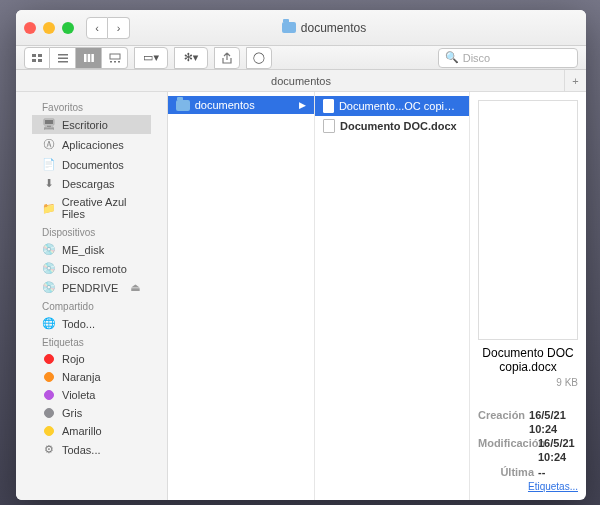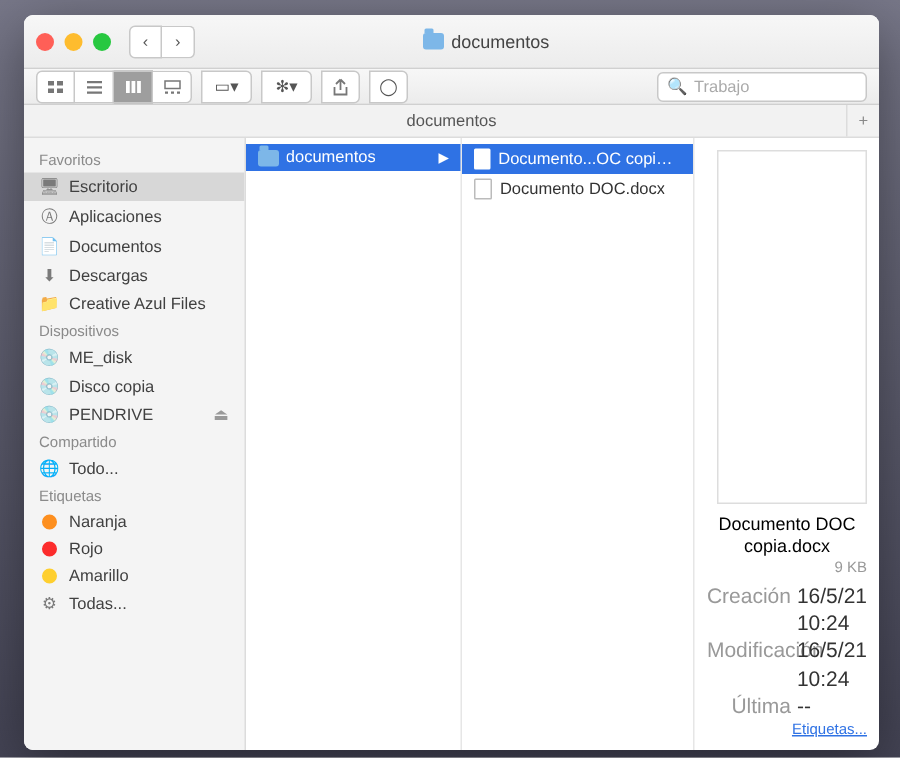--- a/index.html
+++ b/index.html
@@ -20,39 +20,39 @@
   .seg { display:flex; }
   .seg .tb-btn{ width:26px; border-left:none;}
   .seg .tb-btn:first-child{border-left:1px solid #c8c8c8; border-radius:4px 0 0 4px;}
   .seg .tb-btn:last-child{border-radius:0 4px 4px 0;}
   .seg .tb-btn.active{background:#9e9e9e;color:#fff;}
   .single{border-radius:4px;width:30px;}
   .search { margin-left:auto; width:140px; height:20px; border:1px solid #c8c8c8; border-radius:4px; background:#fff; display:flex; align-items:center; padding:0 6px; gap:4px; color:#aaa; font-size:11px;}
   .pathbar { height:22px; background:#f2f2f2; border-bottom:1px solid #dcdcdc; display:flex; align-items:center; justify-content:center; font-size:11px; color:#555; position:relative;}
   .pathbar .plus{position:absolute;right:0;top:0;width:22px;height:100%;border-left:1px solid #dcdcdc;display:flex;align-items:center;justify-content:center;color:#888;}
   .body { flex:1; display:flex; overflow:hidden; }
-  .sidebar { width:158px; background:#f4f4f4; border-right:1px solid #dcdcdc; padding:6px 0; overflow-y:auto; font-size:11px; }
+  .sidebar { width:158px; background:#f4f4f4; border-right:1px solid #dcdcdc; padding:6px 16px; overflow-y:auto; font-size:11px; }
   .sb-head { color:#8a8a8a; padding:4px 10px 2px; font-size:10px;}
   .sb-item { display:flex; align-items:center; gap:6px; padding:3px 10px; color:#404040; cursor:default;}
   .sb-item.sel{background:#d7d7d7;}
   .sb-item .ic{width:14px;display:flex;justify-content:center;color:#7a7a7a;font-size:11px;}
   .sb-tag{width:10px;height:10px;border-radius:50%;border:1px solid #bbb;}
   .eject{margin-left:auto;color:#999;}
   .col { width:155px; border-right:1px solid #e6e6e6; padding:4px 0; font-size:11px; }
   .col-item{display:flex;align-items:center;gap:5px;padding:3px 8px;color:#333;cursor:default;}
   .col-item .arrow{margin-left:auto;color:#999;font-size:9px;}
   .col-item.sel{background:#2f72e4;color:#fff;}
   .col-item.sel .arrow{color:#fff;}
   .doc-ico{width:12px;height:14px;background:#fff;border:1px solid #bbb;border-radius:1px;position:relative;}
   .col-item.sel .doc-ico{border-color:#fff;}
   .preview { flex:1; padding:8px; display:flex; flex-direction:column; align-items:flex-end; font-size:10px; color:#555;}
   .preview-box{width:100px;height:330px;border:1px solid #ddd;background:#fff;margin-bottom:6px;}
   .pv-name{font-size:12px;color:#000;text-align:center;line-height:1.2;}
   .pv-meta{margin-top:2px;color:#999;}
-  .pv-table{margin-top:4px;font-size:14px;width:100%;}
+  .pv-table{margin-top:20px;font-size:11px;width:100%;font-weight:bold;}
   .pv-row{display:flex;gap:4px;line-height:1.3;}
   .pv-row .k{color:#999;text-align:right;width:56px;}
   .pv-row .v{color:#333;}
   .pv-link{color:#2f72e4;margin-top:2px;text-decoration:underline;}
   svg{display:block;}
 </style>
 </head>
 <body>
 
 <div class="window">
@@ -118,21 +118,21 @@
           <svg width="10" height="12">
             <path d="M5 1 L8 4 M5 1 L2 4 M5 1 V8 M1 6 V11 H9 V6" stroke="#777" fill="none" stroke-width="1.2"></path>
           </svg>
         </div>
       </div>
     <div class="seg">
         <div class="tb-btn single">◯</div>
       </div>
     <div class="search">
       <span>🔍</span>
-      <span>Trabajo</span>
+      <span>Disco</span>
     </div>
   </div>
 
   <div class="pathbar">
     <span>documentos</span>
     <div class="plus">+</div>
   </div>
 
   <div class="body">
     <div class="sidebar" id="sidebar">
@@ -157,44 +157,56 @@
           <span class="ic">📁</span>
           <span>Creative Azul Files</span>
         </div>
         <div class="sb-head">Dispositivos</div>
         <div class="sb-item">
           <span class="ic">💿</span>
           <span>ME_disk</span>
         </div>
         <div class="sb-item">
           <span class="ic">💿</span>
-          <span>Disco copia</span>
+          <span>Disco remoto</span>
         </div>
         <div class="sb-item">
           <span class="ic">💿</span>
           <span>PENDRIVE</span>
           <span class="eject">⏏</span>
         </div>
         <div class="sb-head">Compartido</div>
         <div class="sb-item">
           <span class="ic">🌐</span>
           <span>Todo...</span>
         </div>
         <div class="sb-head">Etiquetas</div>
         <div class="sb-item">
           <span class="ic">
+            <span class="sb-tag" style="background: rgb(252, 44, 44); border-color: rgb(252, 44, 44);"></span>
+          </span>
+          <span>Rojo</span>
+        </div>
+        <div class="sb-item">
+          <span class="ic">
             <span class="sb-tag" style="background: rgb(253, 143, 31); border-color: rgb(253, 143, 31);"></span>
           </span>
           <span>Naranja</span>
         </div>
         <div class="sb-item">
           <span class="ic">
-            <span class="sb-tag" style="background: rgb(252, 44, 44); border-color: rgb(252, 44, 44);"></span>
-          </span>
-          <span>Rojo</span>
+            <span class="sb-tag" style="background: rgb(183, 86, 225); border-color: rgb(183, 86, 225);"></span>
+          </span>
+          <span>Violeta</span>
+        </div>
+        <div class="sb-item">
+          <span class="ic">
+            <span class="sb-tag" style="background: rgb(142, 142, 147); border-color: rgb(142, 142, 147);"></span>
+          </span>
+          <span>Gris</span>
         </div>
         <div class="sb-item">
           <span class="ic">
             <span class="sb-tag" style="background: rgb(254, 207, 47); border-color: rgb(254, 207, 47);"></span>
           </span>
           <span>Amarillo</span>
         </div>
         <div class="sb-item">
           <span class="ic">⚙</span>
           <span>Todas...</span>
@@ -207,21 +219,21 @@
           <span class="arrow">▶</span>
         </div>
       </div>
     <div class="col" id="col1">
         <div class="col-item sel">
           <span class="doc-ico"></span>
           <span style="white-space: nowrap; overflow: hidden; text-overflow: ellipsis;">Documento...OC copia.docx</span>
         </div>
         <div class="col-item">
           <span class="doc-ico"></span>
-          <span style="white-space: nowrap; overflow: hidden; text-overflow: ellipsis;">Documento DOC.docx</span>
+          <span style="white-space: nowrap; overflow: hidden; text-overflow: ellipsis; font-weight: bold;">Documento DOC.docx</span>
         </div>
       </div>
     <div class="preview">
       <div class="preview-box"></div>
       <div class="pv-name">Documento DOC copia.docx</div>
       <div class="pv-meta">9 KB</div>
       <div class="pv-table" id="pvrows">
           <div class="pv-row">
             <span class="k">Creación</span>
             <span class="v">16/5/21 10:24</span>

